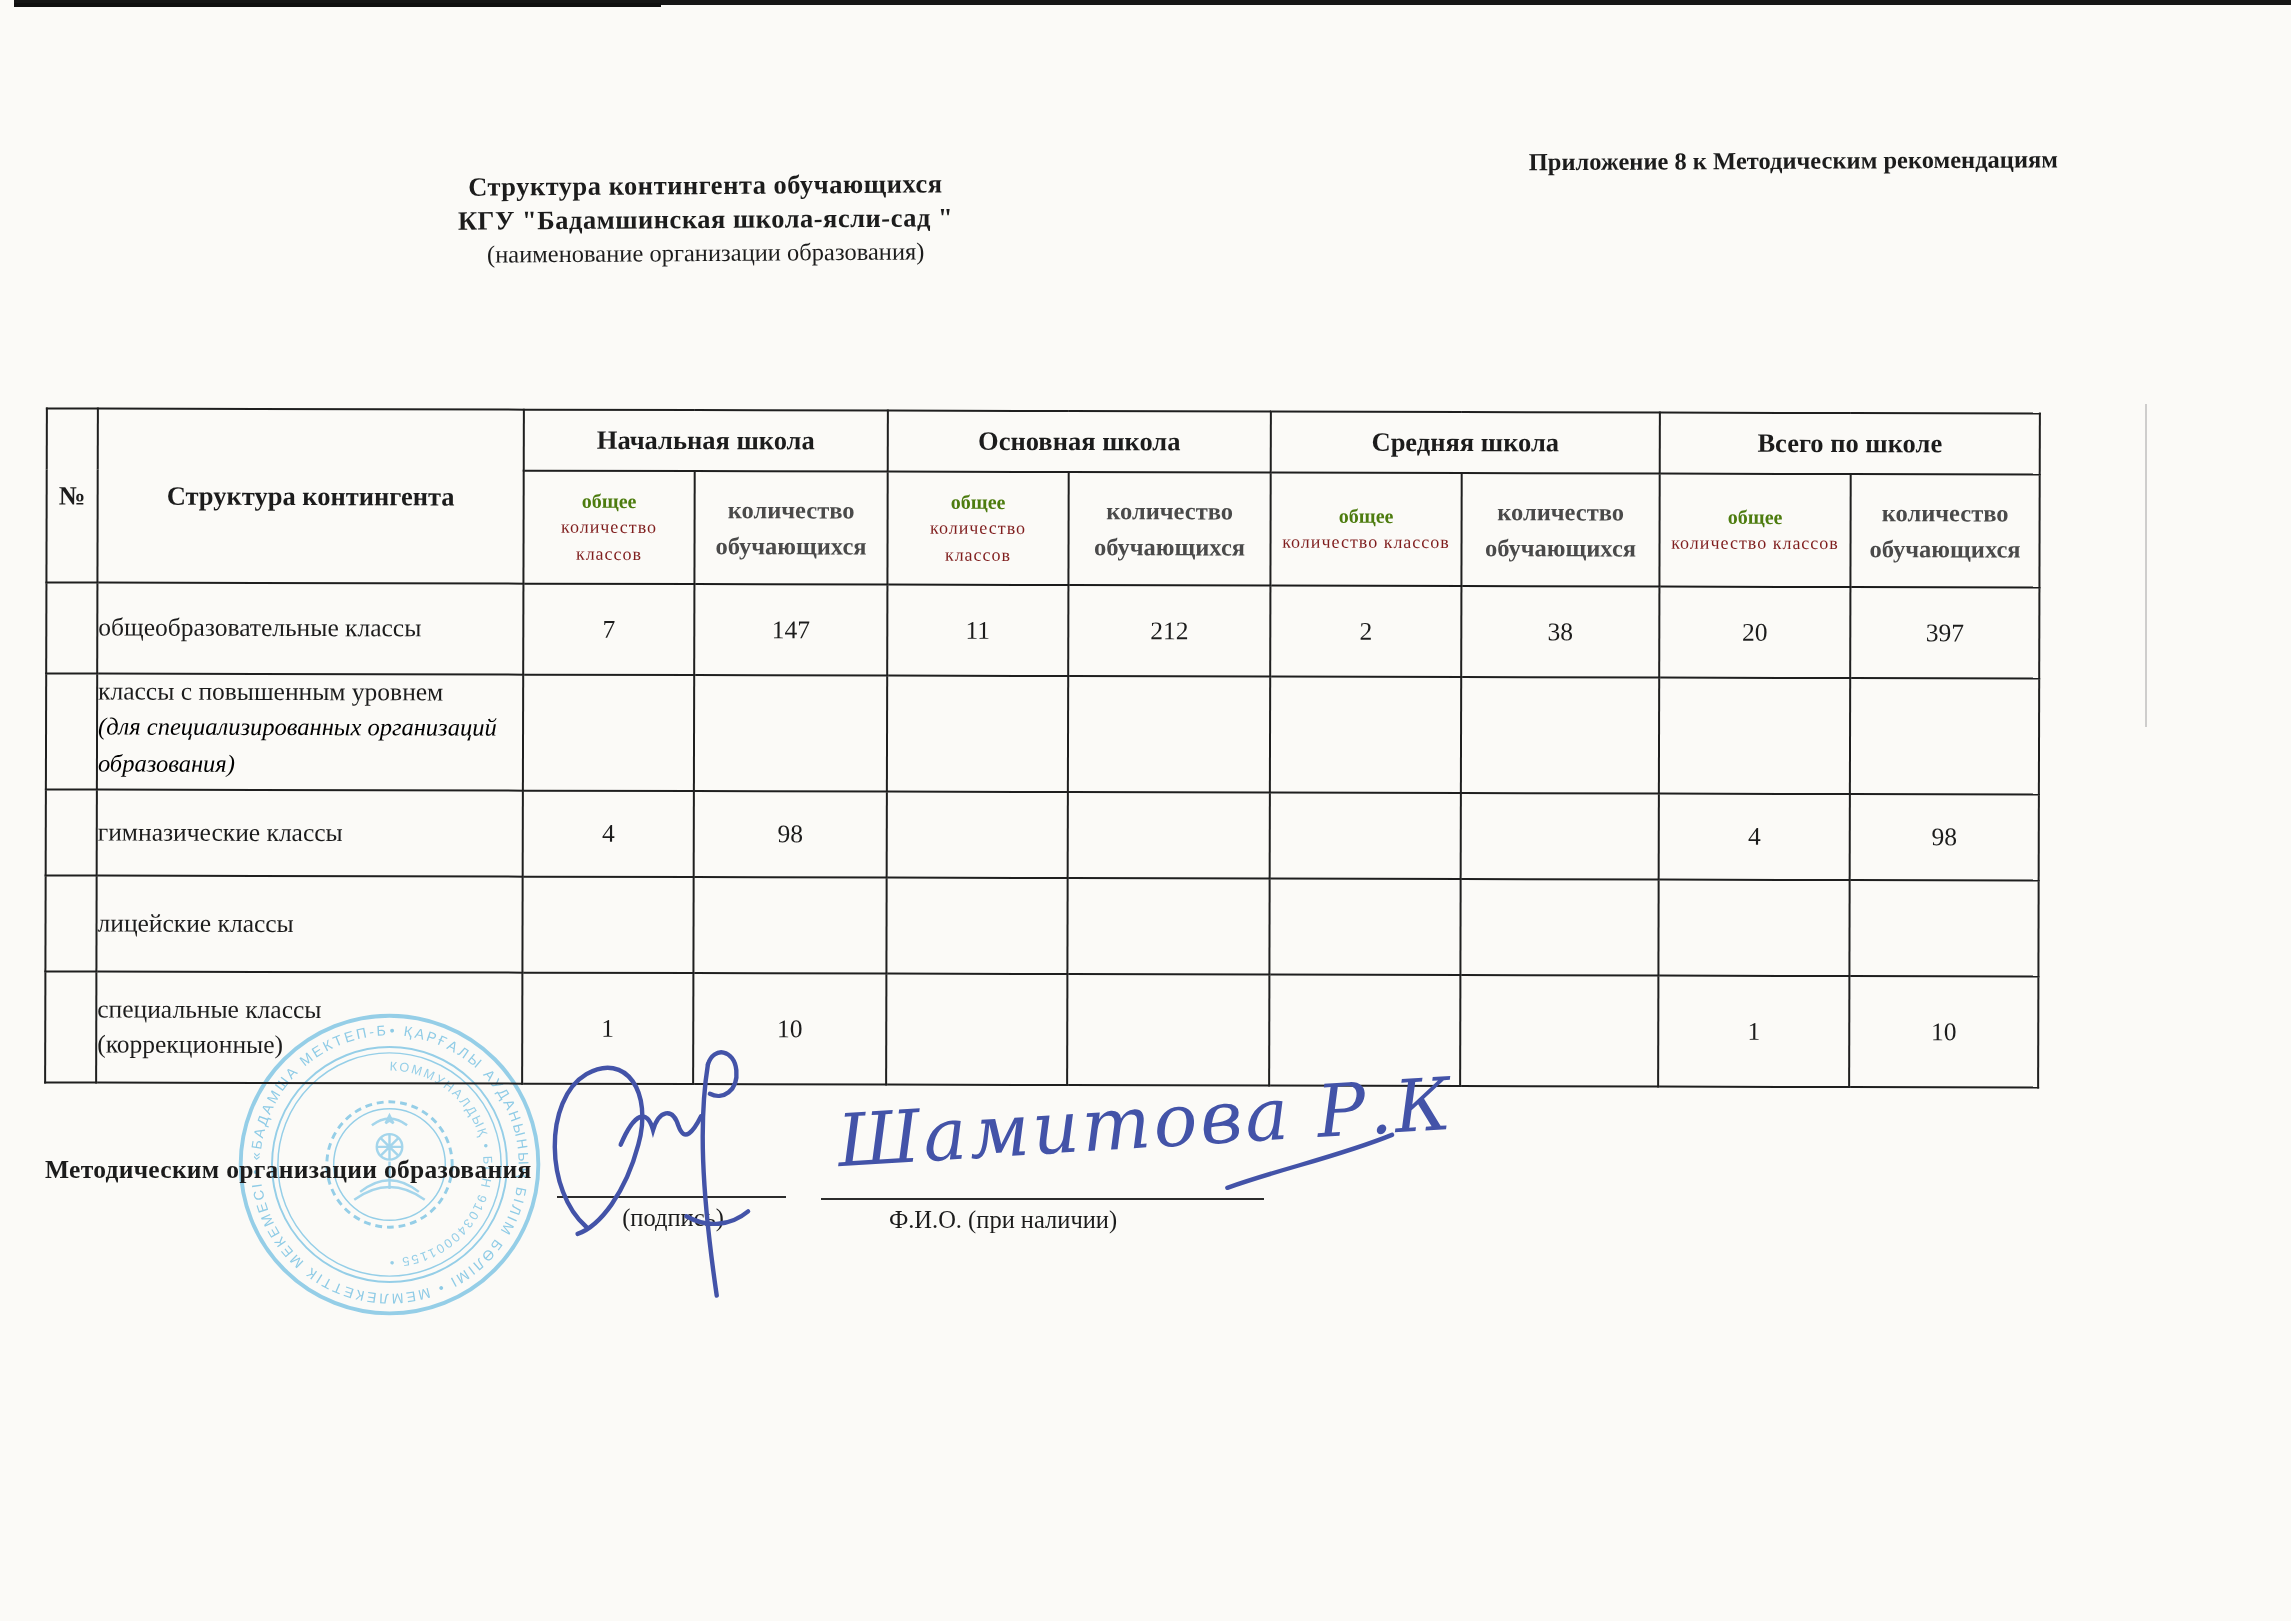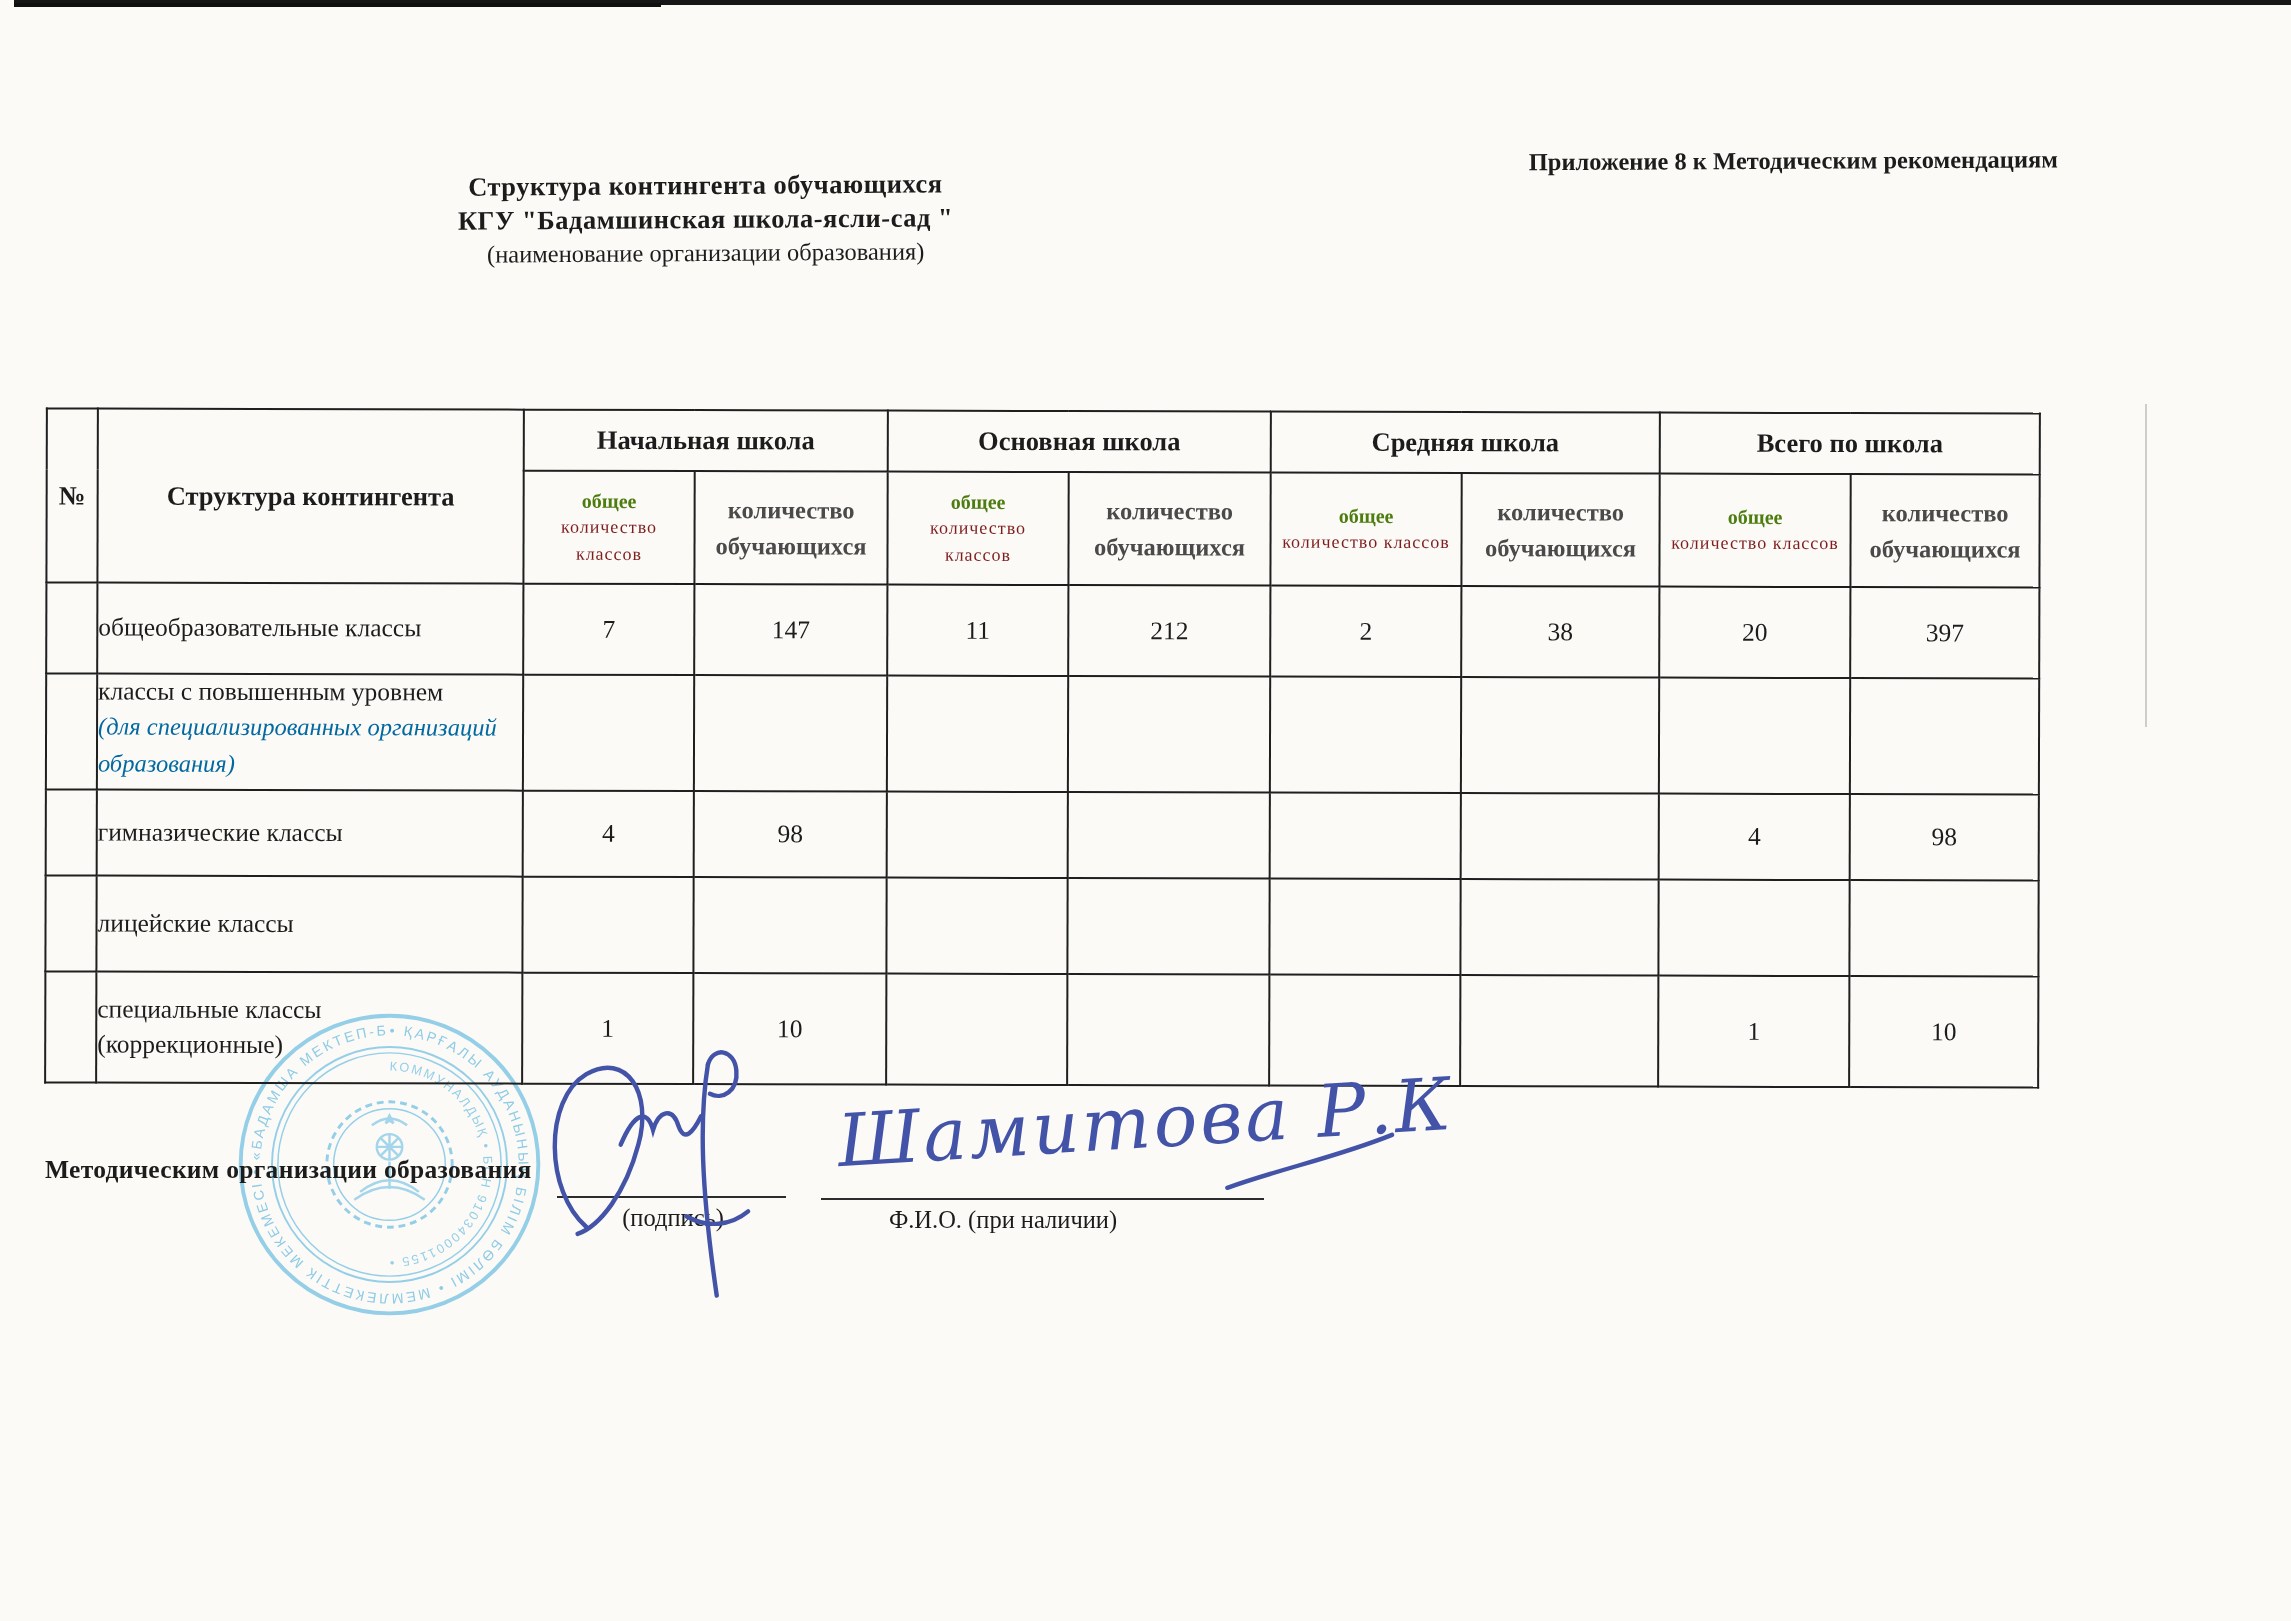--- a/index.html
+++ b/index.html
@@ -38,21 +38,21 @@
     border:2px solid #1f1f1f;padding:0;background:transparent;
     font-weight:normal;vertical-align:middle;
   }
   tr.group-row th{height:59px;font-size:26.5px;font-weight:bold;text-align:center;}
   tr.sub-row th{height:111px;text-align:center;border-bottom:2.9px solid #1b1b1b;}
   th.corner{font-size:25.5px;font-weight:bold;text-align:center;}
   .sub-top{display:block;font-size:20px;font-weight:bold;color:#4d7c0f;line-height:1.3;}
   .sub-bottom{display:block;font-size:18px;color:#7f1d1d;line-height:1.45;letter-spacing:1px;padding:0 9.8px;}
   .sub-students{display:block;font-size:24.5px;font-weight:bold;color:#4a4a4a;line-height:1.45;padding:0 1px;}
   td.lbl{font-size:25.5px;text-align:left;padding:7.8px 9.8px 7.8px 21.6px;line-height:1.35;}
-  td.lbl .note{font-size:24.5px;font-style:italic;color:#0369a1;line-height:1.5;}
+  td.lbl .note{font-size:24.5px;font-style:italic;color:#000000;line-height:1.5;}
   td.lbl.top{vertical-align:top;}
   td.val{font-size:25.5px;text-align:center;}
   tr.r1{height:91px;} tr.r2{height:116px;} tr.r3{height:86px;} tr.r4{height:96px;} tr.r5{height:111px;}
 
   
   .footer-label{position:absolute;left:45px;top:1155px;font-size:25.5px;font-weight:bold;z-index:3;letter-spacing:0.3px;}
   .sign-line{position:absolute;border-bottom:2.9px solid #2c2c2c;z-index:3;}
   .line-podpis{left:557px;top:1137px;width:229px;height:59px;}
   .line-fio{left:821px;top:1139px;width:443px;height:59px;}
   .sign-caption{position:absolute;font-size:24.5px;text-align:center;z-index:3;}
@@ -129,21 +129,21 @@
     <col style="width:191px">
       <col style="width:189px">
   </colgroup>
   <tbody>
     <tr class="group-row">
       <th class="corner" rowspan="2">№</th>
       <th class="corner" rowspan="2">Структура контингента</th>
       <th colspan="2">Начальная школа</th>
       <th colspan="2">Основная школа</th>
       <th colspan="2">Средняя школа</th>
-      <th colspan="2">Всего по школа</th>
+      <th colspan="2">Всего по школе</th>
     </tr>
     <tr class="sub-row">
       <th>
         <span class="sub-top">общее</span>
         <span class="sub-bottom">количество классов</span>
       </th>
       <th>
         <span class="sub-students">количество обучающихся</span>
       </th>
       <th>

